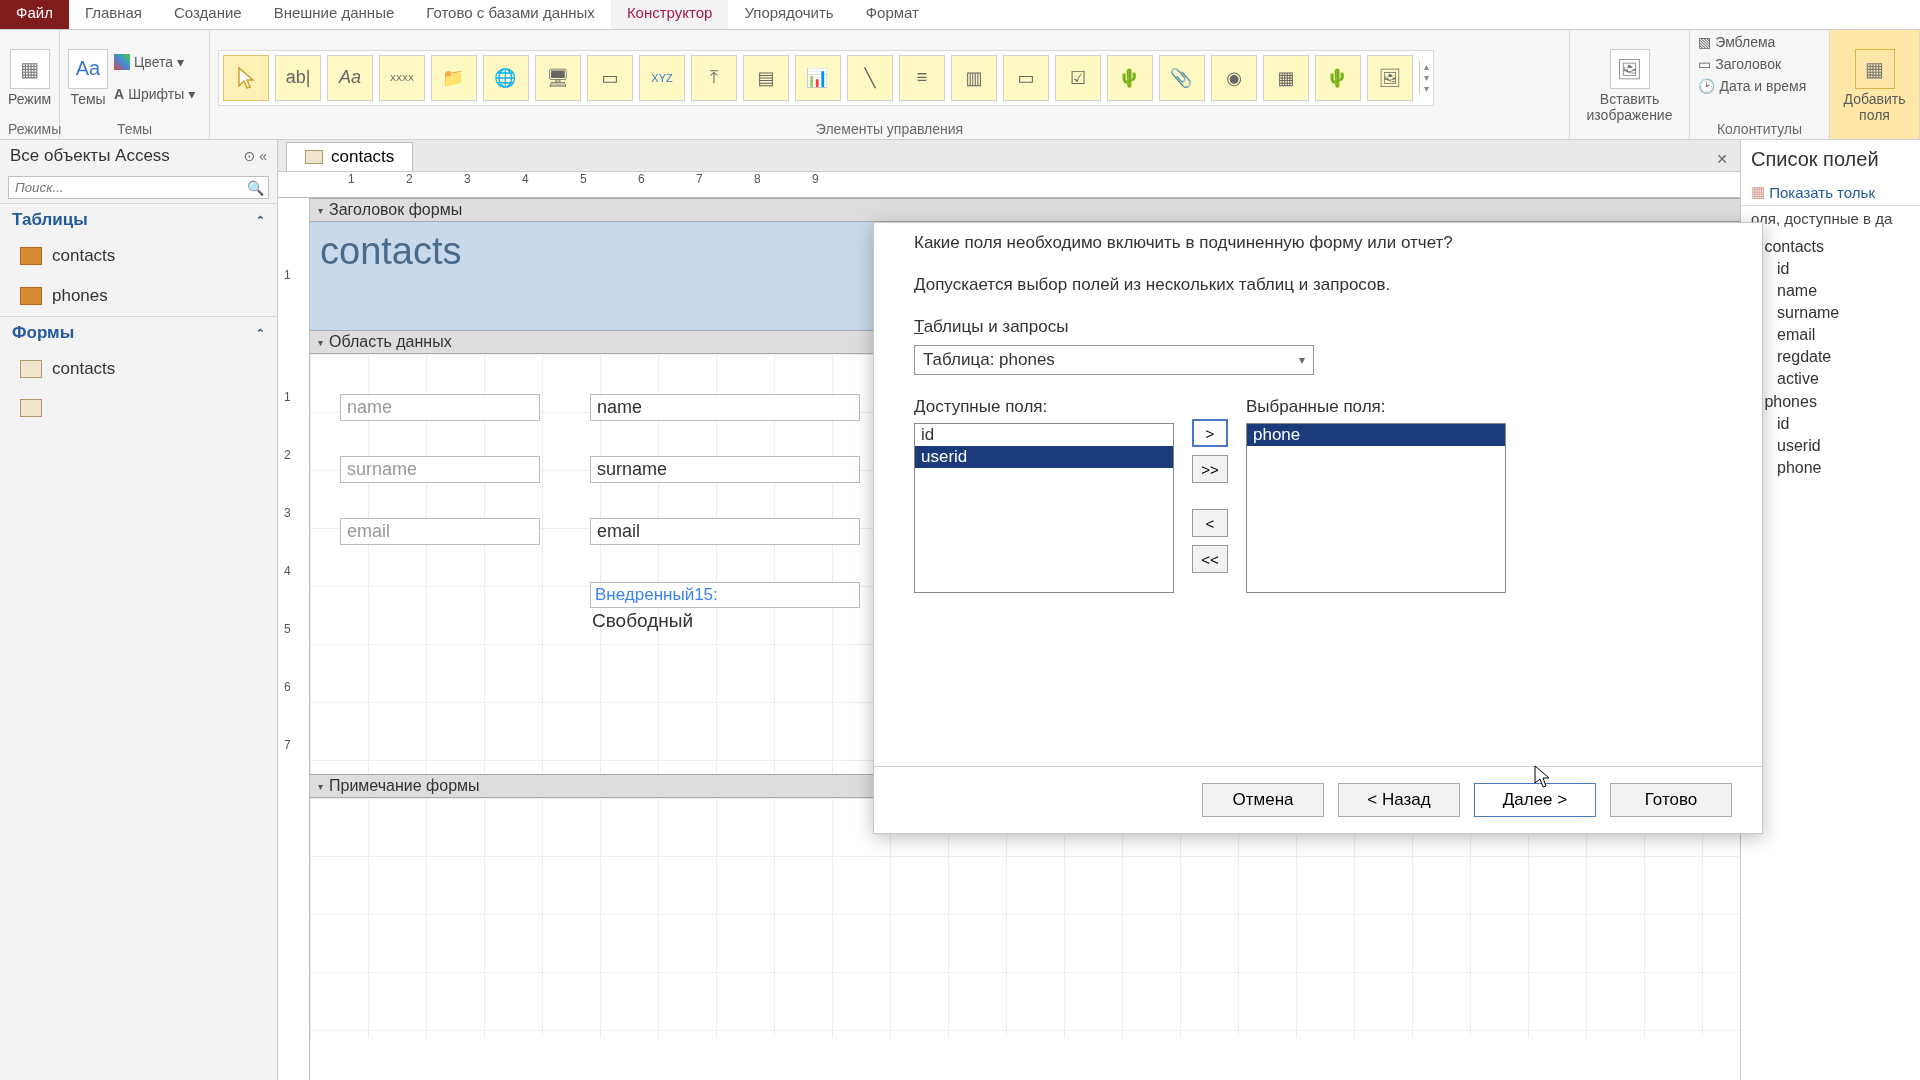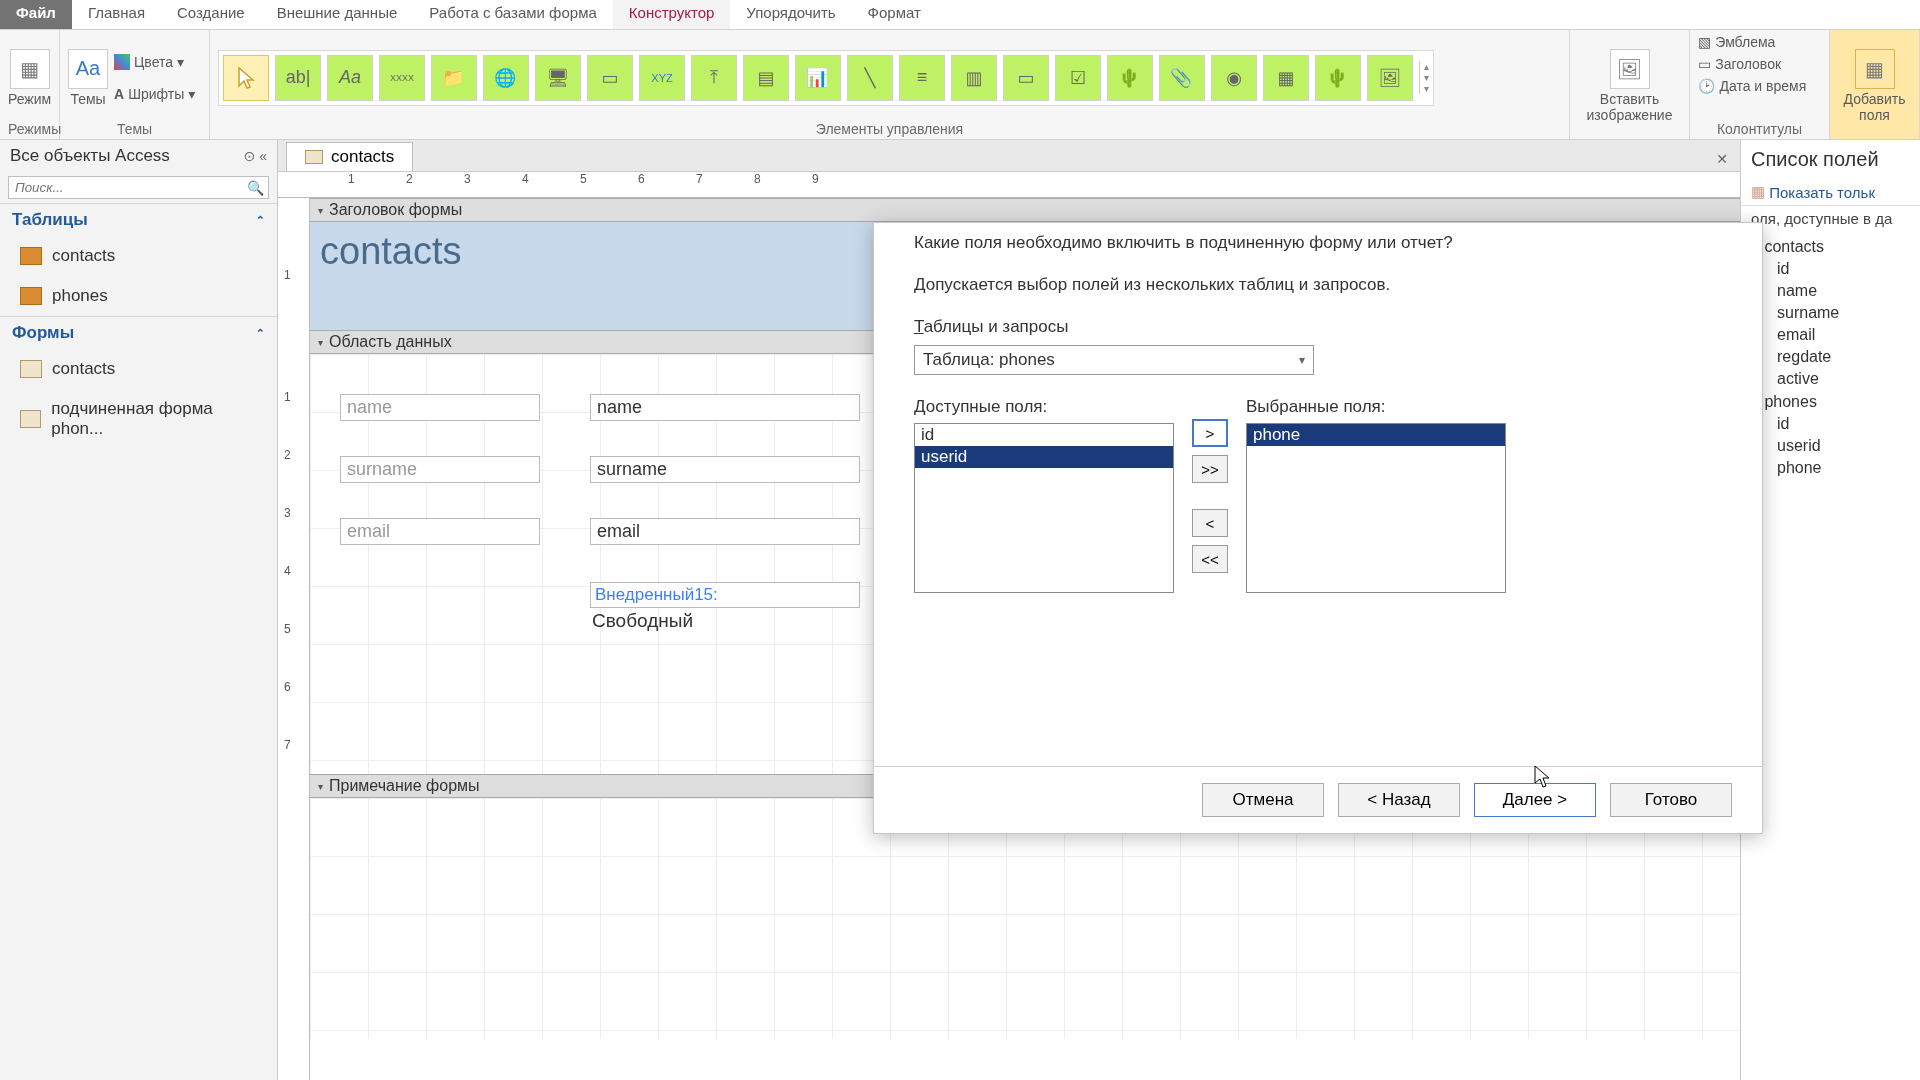--- a/index.html
+++ b/index.html
@@ -1,39 +1,39 @@
 <!DOCTYPE html>
 <html><head>
 <meta charset="utf-8">
 <style>
 * { box-sizing: border-box; margin: 0; padding: 0; font-family: "Segoe UI", Tahoma, sans-serif; }
 body { width: 1920px; height: 1080px; background: #fff; overflow: hidden; position: relative; font-size: 14px; }
 
 
 .menubar { display: flex; height: 30px; border-bottom: 1px solid #d0d0d0; background: #fff; }
 .menubar .tab { padding: 4px 16px; font-size: 15px; color: #5a5a5a; cursor: pointer; }
-.menubar .tab.file { background: #737373; color: #fff; font-weight: bold; }
+.menubar .tab.file { background: #7f1d1d; color: #fff; }
 .menubar .tab.active { background: #f3f3f3; color: #a7194b; }
 
 
 .ribbon { display: flex; height: 110px; border-bottom: 1px solid #d0d0d0; background: #f6f6f6; }
 .ribbon-group { border-right: 1px solid #d9d9d9; display: flex; flex-direction: column; justify-content: space-between; padding: 4px 8px 2px; }
 .ribbon-group .label { text-align: center; font-size: 14px; color: #6a6a6a; }
 .ribbon-group .body { flex: 1; display: flex; align-items: center; gap: 6px; }
 .rg-views { width: 60px; }
 .rg-themes { width: 150px; }
 .rg-controls { flex: 1; }
 .rg-insert { width: 120px; }
 .rg-header { width: 140px; }
 .rg-add { width: 90px; background: #ffe8a7; }
 .big-btn { display: flex; flex-direction: column; align-items: center; justify-content: center; gap: 2px; font-size: 14px; color: #5a5a5a; text-align: center; }
 .icon-box { width: 40px; height: 40px; border: 1px solid #ccc; background: #fff; display: flex; align-items: center; justify-content: center; font-size: 20px; color: #7a7a7a; }
 .small-line { display: flex; align-items: center; gap: 4px; font-size: 14px; color: #5a5a5a; }
 .controls-gallery { display: flex; gap: 6px; align-items: center; padding: 4px; border: 1px solid #d9d9d9; background: #fff; flex-wrap: nowrap; }
-.ctrl { width: 46px; height: 46px; border: 1px solid #d0d0d0; background: #bef264; display: flex; align-items: center; justify-content: center; font-size: 18px; color: #666; }
+.ctrl { width: 46px; height: 46px; border: 1px solid #d0d0d0; background: #fef9c3; display: flex; align-items: center; justify-content: center; font-size: 18px; color: #666; }
 .ctrl.sel { background: #fff1b5; border-color: #e0c566; }
 
 
 .main { display: flex; height: calc(1080px - 30px - 110px); }
 
 
 .nav { width: 278px; border-right: 1px solid #c9c9c9; background: #f3f3f3; display: flex; flex-direction: column; }
 .nav-header { display: flex; align-items: center; justify-content: space-between; padding: 6px 10px; font-size: 17px; color: #333; }
 .nav-header .chev { font-size: 14px; color: #666; }
 .nav-search { display: flex; margin: 4px 8px; border: 1px solid #bfbfbf; background: #fff; }
@@ -102,21 +102,21 @@
 
 </style>
 </head>
 <body>
 
 <div class="menubar">
   <div class="tab file">Файл</div>
   <div class="tab">Главная</div>
   <div class="tab">Создание</div>
   <div class="tab">Внешние данные</div>
-  <div class="tab">Работа с базами форма</div>
+  <div class="tab">Готово с базами данных</div>
   <div class="tab active">Конструктор</div>
   <div class="tab">Упорядочить</div>
   <div class="tab">Формат</div>
 </div>
 
 <div class="ribbon">
   <div class="ribbon-group rg-views">
     <div class="body">
         <div class="big-btn">
           <div class="icon-box">▦</div>
@@ -242,21 +242,20 @@
     <div class="nav-section">
         <span>Формы</span>
         <span style="font-size:11px">⌃</span>
       </div>
     <div class="nav-item">
         <div class="form-icon"></div>
         <span>contacts</span>
       </div>
     <div class="nav-item">
         <div class="form-icon"></div>
-        <span>подчиненная форма phon...</span>
       </div>
   </div>
 
   <div class="docarea">
     <div class="doc-tabs">
       <div class="doc-tab">
           <div class="form-icon"></div>
           <span>contacts</span>
         </div>
       <div class="doc-close">✕</div>

